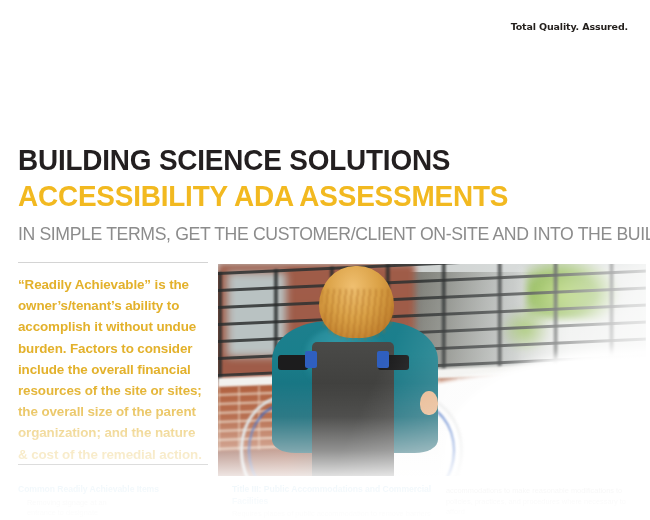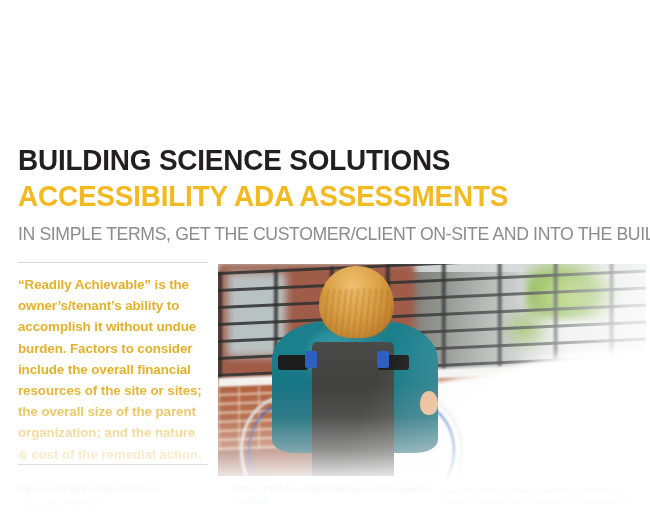--- a/index.html
+++ b/index.html
@@ -489,20 +489,21 @@
       rgba(255,255,255,0.80) 55%,
       rgba(255,255,255,0.92) 100%);
     pointer-events: none;
   }
 </style>
 </head>
 <body>
 
 <div class="header">
   <div class="logo-block">
+    <div class="logo-tag">Total Quality. Assured.</div>
   </div>
 </div>
 
 <div class="titles">
   <div class="title-main">BUILDING SCIENCE SOLUTIONS</div>
   <div class="title-sub">ACCESSIBILITY ADA ASSESSMENTS</div>
   <div class="title-tagline">IN SIMPLE TERMS, GET THE CUSTOMER/CLIENT ON-SITE AND INTO THE BUILDING</div>
 </div>
 
 <div class="left-col">

